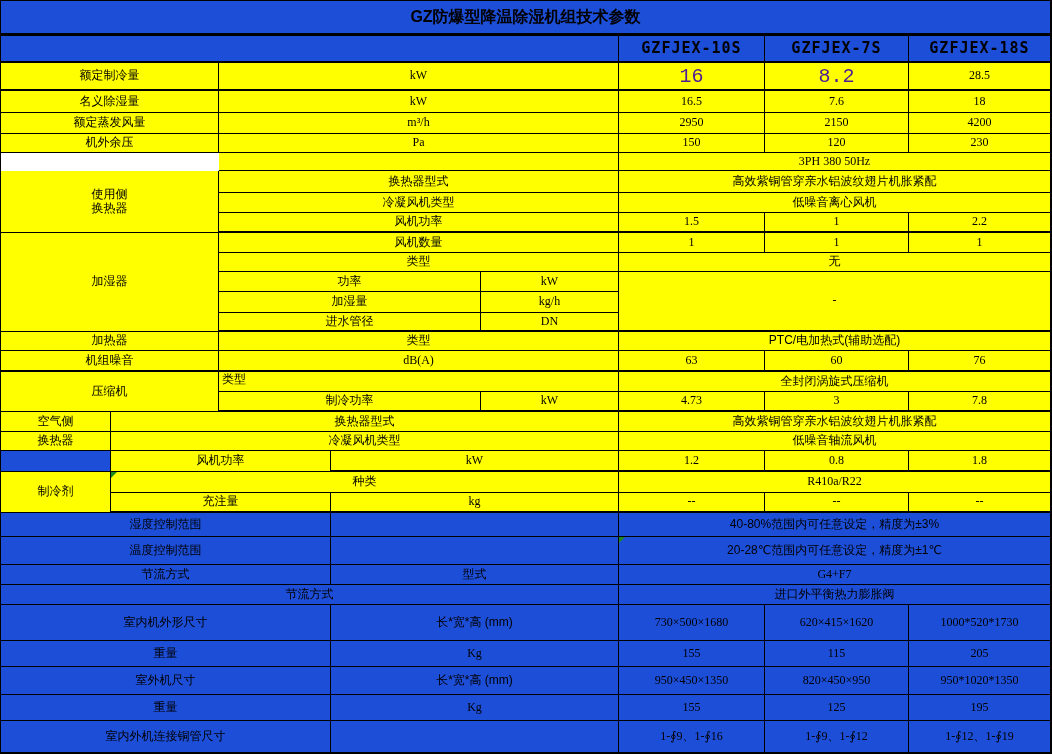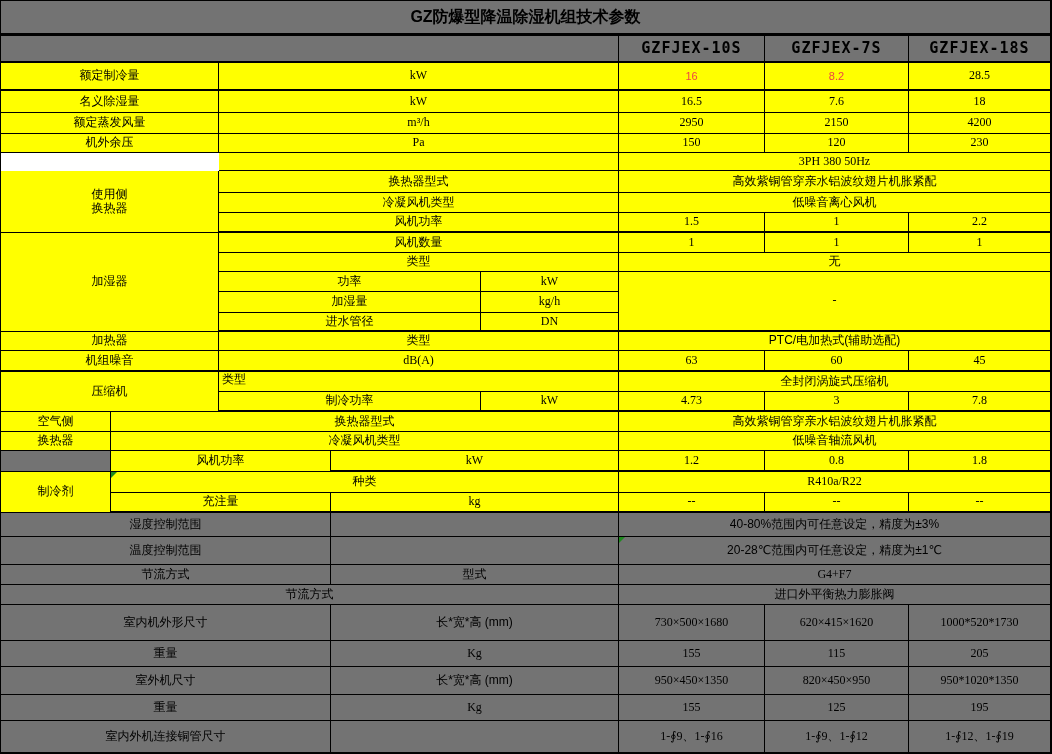--- a/index.html
+++ b/index.html
@@ -11,25 +11,25 @@
     grid-template-rows:35px 27px 28px 22px 21px 19px 18px 22px 20px 20px 20px 19px 20px 21px 19px 19px 21px 20px 20px 20px 19px 21px 21px 20px 24px 28px 20px 20px 36px 26px 28px 26px 32px;
     font-family:"Liberation Sans","DejaVu Sans",sans-serif;
     font-size:12px;color:#000;
   }
   .c{
     background:#ffff00;
     border-right:1px solid #000;border-bottom:1px solid #000;
     display:flex;align-items:center;justify-content:center;
     text-align:center;position:relative;overflow:hidden;line-height:1.15;
   }
-  .w{background:#737373;}
+  .w{background:#1d4ed8;}
   .bb2{border-bottom-width:2px;}
   .bb3{border-bottom-width:3px;}
   .num{font-family:"Liberation Serif","DejaVu Serif",serif;}
-  .big{font-size:11px;color:#ef4444;font-family:Liberation Sans, sans-serif;}
+  .big{font-size:20px;color:#4c1d95;font-family:Liberation Mono, monospace;}
   .title{font-size:16px;font-weight:bold;}
   .model{font-size:15px;font-weight:bold;font-family:"DejaVu Sans Mono","Liberation Mono",monospace;letter-spacing:1px;}
   .tl{justify-content:flex-start;align-items:flex-start;text-align:left;padding:1px 3px;}
   .col2{flex-direction:column;}
   .mark{position:absolute;top:0;left:0;width:0;height:0;
     border-top:6px solid #1e8a1e;border-right:6px solid transparent;}
 </style>
 </head>
 <body>
 
@@ -97,21 +97,21 @@
   <div class="c bb2 num" style="grid-column:5/6;grid-row:15/16">DN</div>
 
   <div class="c" style="grid-column:1/3;grid-row:16/17">加热器</div>
   <div class="c" style="grid-column:3/6;grid-row:16/17">类型</div>
   <div class="c" style="grid-column:6/9;grid-row:16/17">PTC/电加热式(辅助选配)</div>
 
   <div class="c bb2" style="grid-column:1/3;grid-row:17/18">机组噪音</div>
   <div class="c bb2 num" style="grid-column:3/6;grid-row:17/18">dB(A)</div>
   <div class="c bb2 num" style="grid-column:6/7;grid-row:17/18">63</div>
   <div class="c bb2 num" style="grid-column:7/8;grid-row:17/18">60</div>
-  <div class="c bb2 num" style="grid-column:8/9;grid-row:17/18">45</div>
+  <div class="c bb2 num" style="grid-column:8/9;grid-row:17/18">76</div>
 
   <div class="c" style="grid-column:1/3;grid-row:18/20">压缩机</div>
   <div class="c tl" style="grid-column:3/6;grid-row:18/19">类型</div>
   <div class="c" style="grid-column:6/9;grid-row:18/19">全封闭涡旋式压缩机</div>
   <div class="c bb2" style="grid-column:3/5;grid-row:19/20">制冷功率</div>
   <div class="c bb2 num" style="grid-column:5/6;grid-row:19/20">kW</div>
   <div class="c bb2 num" style="grid-column:6/7;grid-row:19/20">4.73</div>
   <div class="c bb2 num" style="grid-column:7/8;grid-row:19/20">3</div>
   <div class="c bb2 num" style="grid-column:8/9;grid-row:19/20">7.8</div>
 

